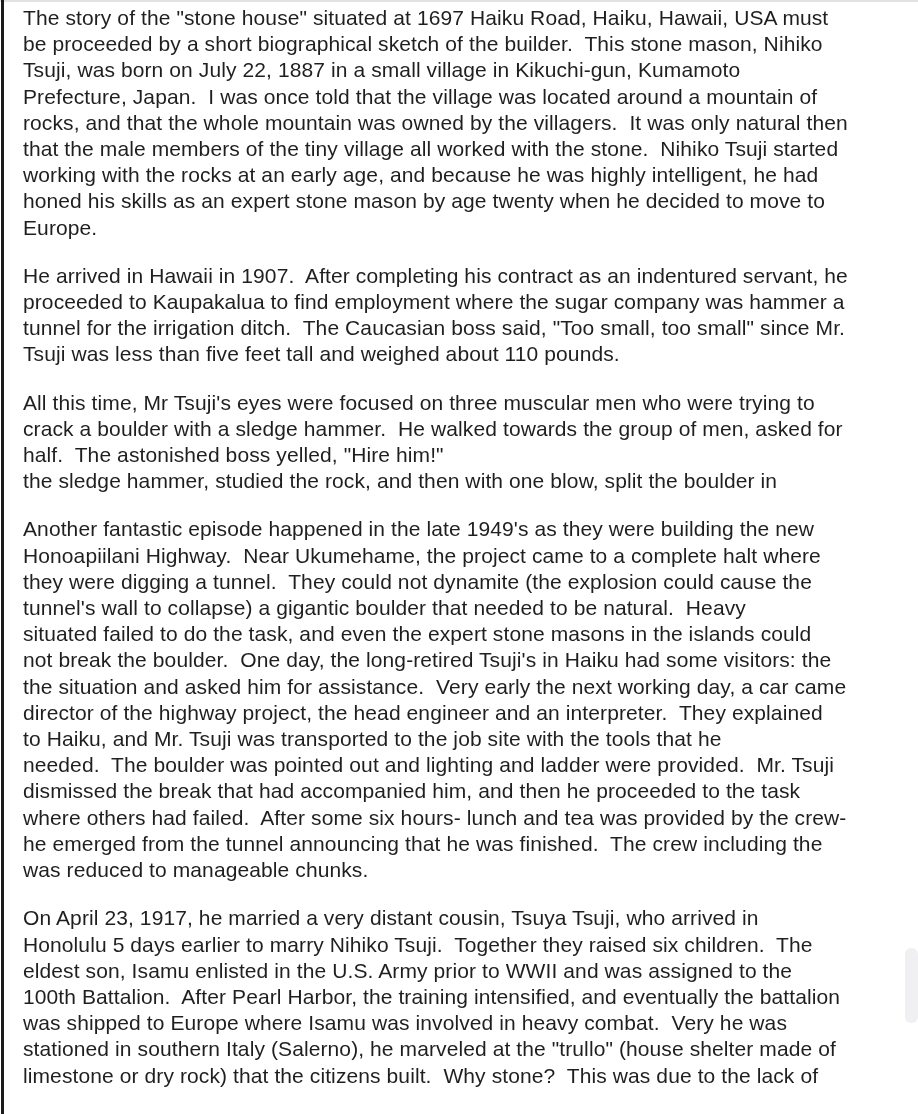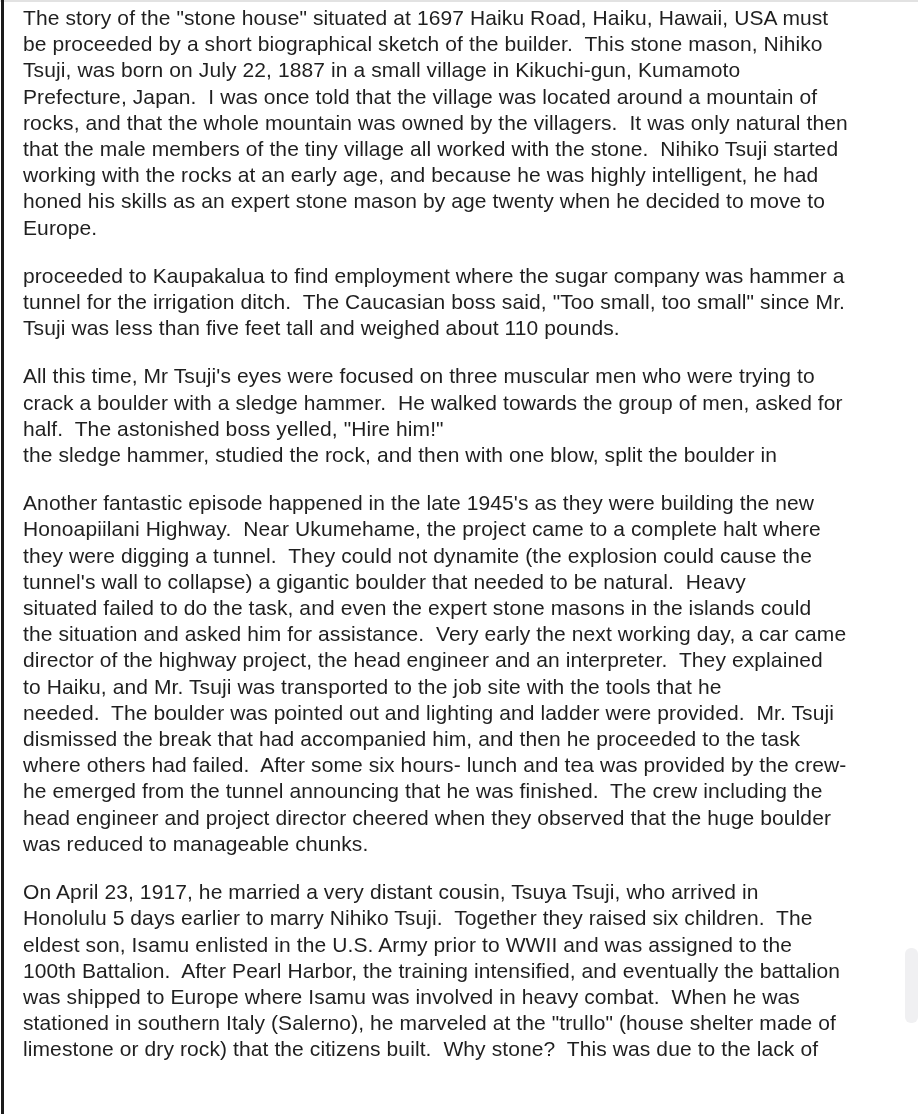--- a/index.html
+++ b/index.html
@@ -70,50 +70,51 @@
         <div class="text-line">be proceeded by a short biographical sketch of the builder.  This stone mason, Nihiko</div>
         <div class="text-line">Tsuji, was born on July 22, 1887 in a small village in Kikuchi-gun, Kumamoto</div>
         <div class="text-line">Prefecture, Japan.  I was once told that the village was located around a mountain of</div>
         <div class="text-line">rocks, and that the whole mountain was owned by the villagers.  It was only natural then</div>
         <div class="text-line">that the male members of the tiny village all worked with the stone.  Nihiko Tsuji started</div>
         <div class="text-line">working with the rocks at an early age, and because he was highly intelligent, he had</div>
         <div class="text-line">honed his skills as an expert stone mason by age twenty when he decided to move to</div>
         <div class="text-line">Europe.</div>
       </div>
       <div class="paragraph">
+        <div class="text-line">He arrived in Hawaii in 1907.  After completing his contract as an indentured servant, he</div>
         <div class="text-line">proceeded to Kaupakalua to find employment where the sugar company was hammer a</div>
         <div class="text-line">tunnel for the irrigation ditch.  The Caucasian boss said, "Too small, too small" since Mr.</div>
         <div class="text-line">Tsuji was less than five feet tall and weighed about 110 pounds.</div>
       </div>
       <div class="paragraph">
         <div class="text-line">All this time, Mr Tsuji's eyes were focused on three muscular men who were trying to</div>
         <div class="text-line">crack a boulder with a sledge hammer.  He walked towards the group of men, asked for</div>
         <div class="text-line">half.  The astonished boss yelled, "Hire him!"</div>
         <div class="text-line">the sledge hammer, studied the rock, and then with one blow, split the boulder in</div>
       </div>
       <div class="paragraph">
-        <div class="text-line">Another fantastic episode happened in the late 1945's as they were building the new</div>
+        <div class="text-line">Another fantastic episode happened in the late 1949's as they were building the new</div>
         <div class="text-line">Honoapiilani Highway.  Near Ukumehame, the project came to a complete halt where</div>
         <div class="text-line">they were digging a tunnel.  They could not dynamite (the explosion could cause the</div>
         <div class="text-line">tunnel's wall to collapse) a gigantic boulder that needed to be natural.  Heavy</div>
         <div class="text-line">situated failed to do the task, and even the expert stone masons in the islands could</div>
+        <div class="text-line">not break the boulder.  One day, the long-retired Tsuji's in Haiku had some visitors: the</div>
         <div class="text-line">the situation and asked him for assistance.  Very early the next working day, a car came</div>
         <div class="text-line">director of the highway project, the head engineer and an interpreter.  They explained</div>
         <div class="text-line">to Haiku, and Mr. Tsuji was transported to the job site with the tools that he</div>
         <div class="text-line">needed.  The boulder was pointed out and lighting and ladder were provided.  Mr. Tsuji</div>
         <div class="text-line">dismissed the break that had accompanied him, and then he proceeded to the task</div>
         <div class="text-line">where others had failed.  After some six hours- lunch and tea was provided by the crew-</div>
         <div class="text-line">he emerged from the tunnel announcing that he was finished.  The crew including the</div>
-        <div class="text-line">head engineer and project director cheered when they observed that the huge boulder</div>
         <div class="text-line">was reduced to manageable chunks.</div>
       </div>
       <div class="paragraph">
         <div class="text-line">On April 23, 1917, he married a very distant cousin, Tsuya Tsuji, who arrived in</div>
         <div class="text-line">Honolulu 5 days earlier to marry Nihiko Tsuji.  Together they raised six children.  The</div>
         <div class="text-line">eldest son, Isamu enlisted in the U.S. Army prior to WWII and was assigned to the</div>
         <div class="text-line">100th Battalion.  After Pearl Harbor, the training intensified, and eventually the battalion</div>
-        <div class="text-line">was shipped to Europe where Isamu was involved in heavy combat.  When he was</div>
+        <div class="text-line">was shipped to Europe where Isamu was involved in heavy combat.  Very he was</div>
         <div class="text-line">stationed in southern Italy (Salerno), he marveled at the "trullo" (house shelter made of</div>
         <div class="text-line">limestone or dry rock) that the citizens built.  Why stone?  This was due to the lack of</div>
       </div>
     </div>
   <div class="scrollbar-thumb"></div>
 </div>
 
 </body></html>

